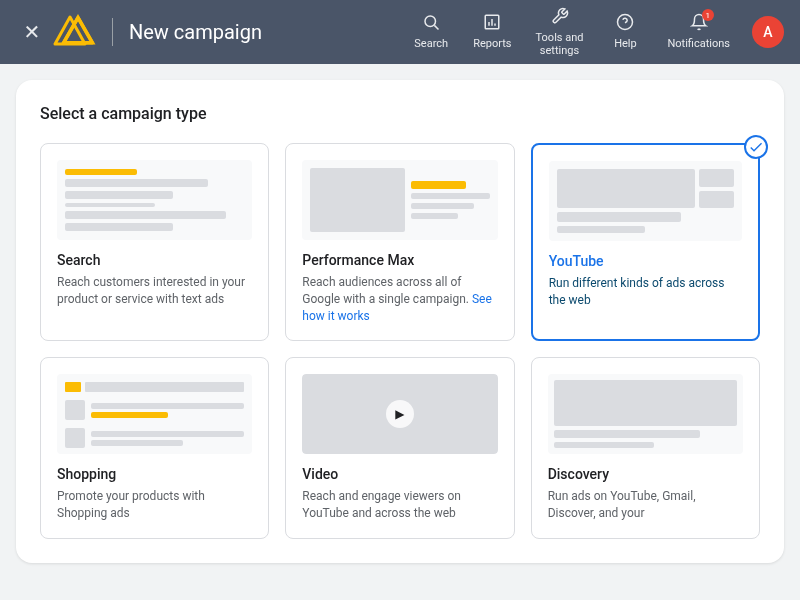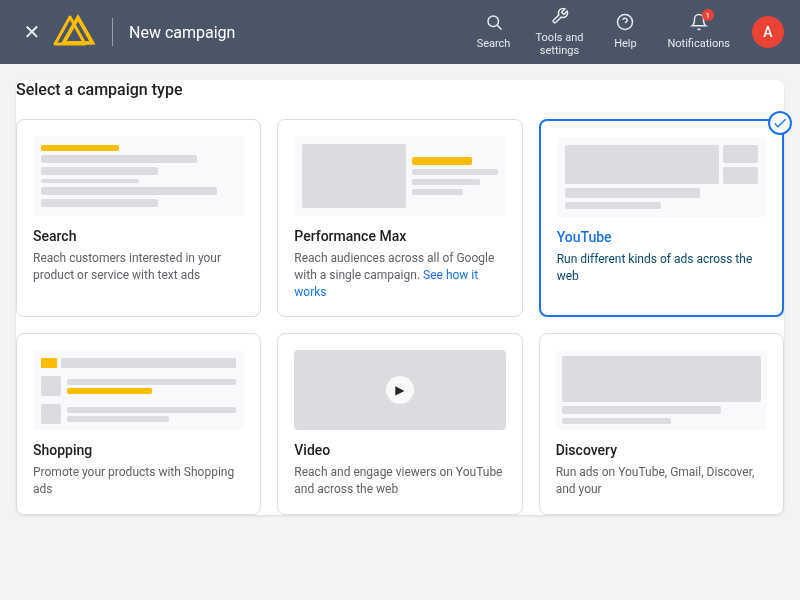--- a/index.html
+++ b/index.html
@@ -37,21 +37,21 @@
       height: 36px;
     }
     .divider-vert {
       width: 1px;
       height: 28px;
       background: #9aa0a6;
       margin: 0 4px;
     }
     .page-title {
       color: #fff;
-      font-size: 16px;
+      font-size: 20px;
       font-weight: 400;
     }
 
     
     .header-nav {
       margin-left: auto;
       display: flex;
       align-items: center;
       gap: 4px;
     }
@@ -103,21 +103,22 @@
     }
 
     
     .main {
       padding: 16px;
       height: calc(600px - 64px);
       overflow-y: auto;
     }
     .card {
       background: #fff;
-      border-radius: 8px;
+      border-radius: 16px;
+      padding: 24px;
       box-shadow: 0 1px 3px rgba(0,0,0,0.1);
     }
     .section-title {
       font-size: 16px;
       font-weight: 500;
       color: #202124;
       margin-bottom: 20px;
     }
 
     
@@ -296,20 +297,31 @@
     <div class="nav-item">
       <span class="nav-icon">
         <svg width="18" height="18" viewBox="0 0 24 24" fill="none" stroke="#e8eaed" stroke-width="2">
           <circle cx="11" cy="11" r="7"></circle>
             <line x1="16.5" y1="16.5" x2="22" y2="22"></line>
         </svg>
       </span>
       <span class="nav-label">Search</span>
     </div>
 
+    <div class="nav-item">
+      <span class="nav-icon">
+        <svg width="18" height="18" viewBox="0 0 24 24" fill="none" stroke="#e8eaed" stroke-width="2">
+          <rect x="3" y="3" width="18" height="18" rx="1"></rect>
+          <line x1="8" y1="17" x2="8" y2="12"></line>
+          <line x1="12" y1="17" x2="12" y2="8"></line>
+          <line x1="16" y1="17" x2="16" y2="14"></line>
+        </svg>
+      </span>
+      <span class="nav-label">Reports</span>
+    </div>
 
     <div class="nav-item">
       <span class="nav-icon">
         <svg width="18" height="18" viewBox="0 0 24 24" fill="none" stroke="#e8eaed" stroke-width="2">
           <path d="M14.7 6.3a1 1 0 0 0 0 1.4l1.6 1.6a1 1 0 0 0 1.4 0l3.77-3.77a6 6 0 0 1-7.94 7.94l-6.91 6.91a2.12 2.12 0 0 1-3-3l6.91-6.91a6 6 0 0 1 7.94-7.94l-3.76 3.76z"></path>
         </svg>
       </span>
       <span class="nav-label" style="white-space:pre-line; text-align:center;">Tools and
 settings</span>
     </div>

